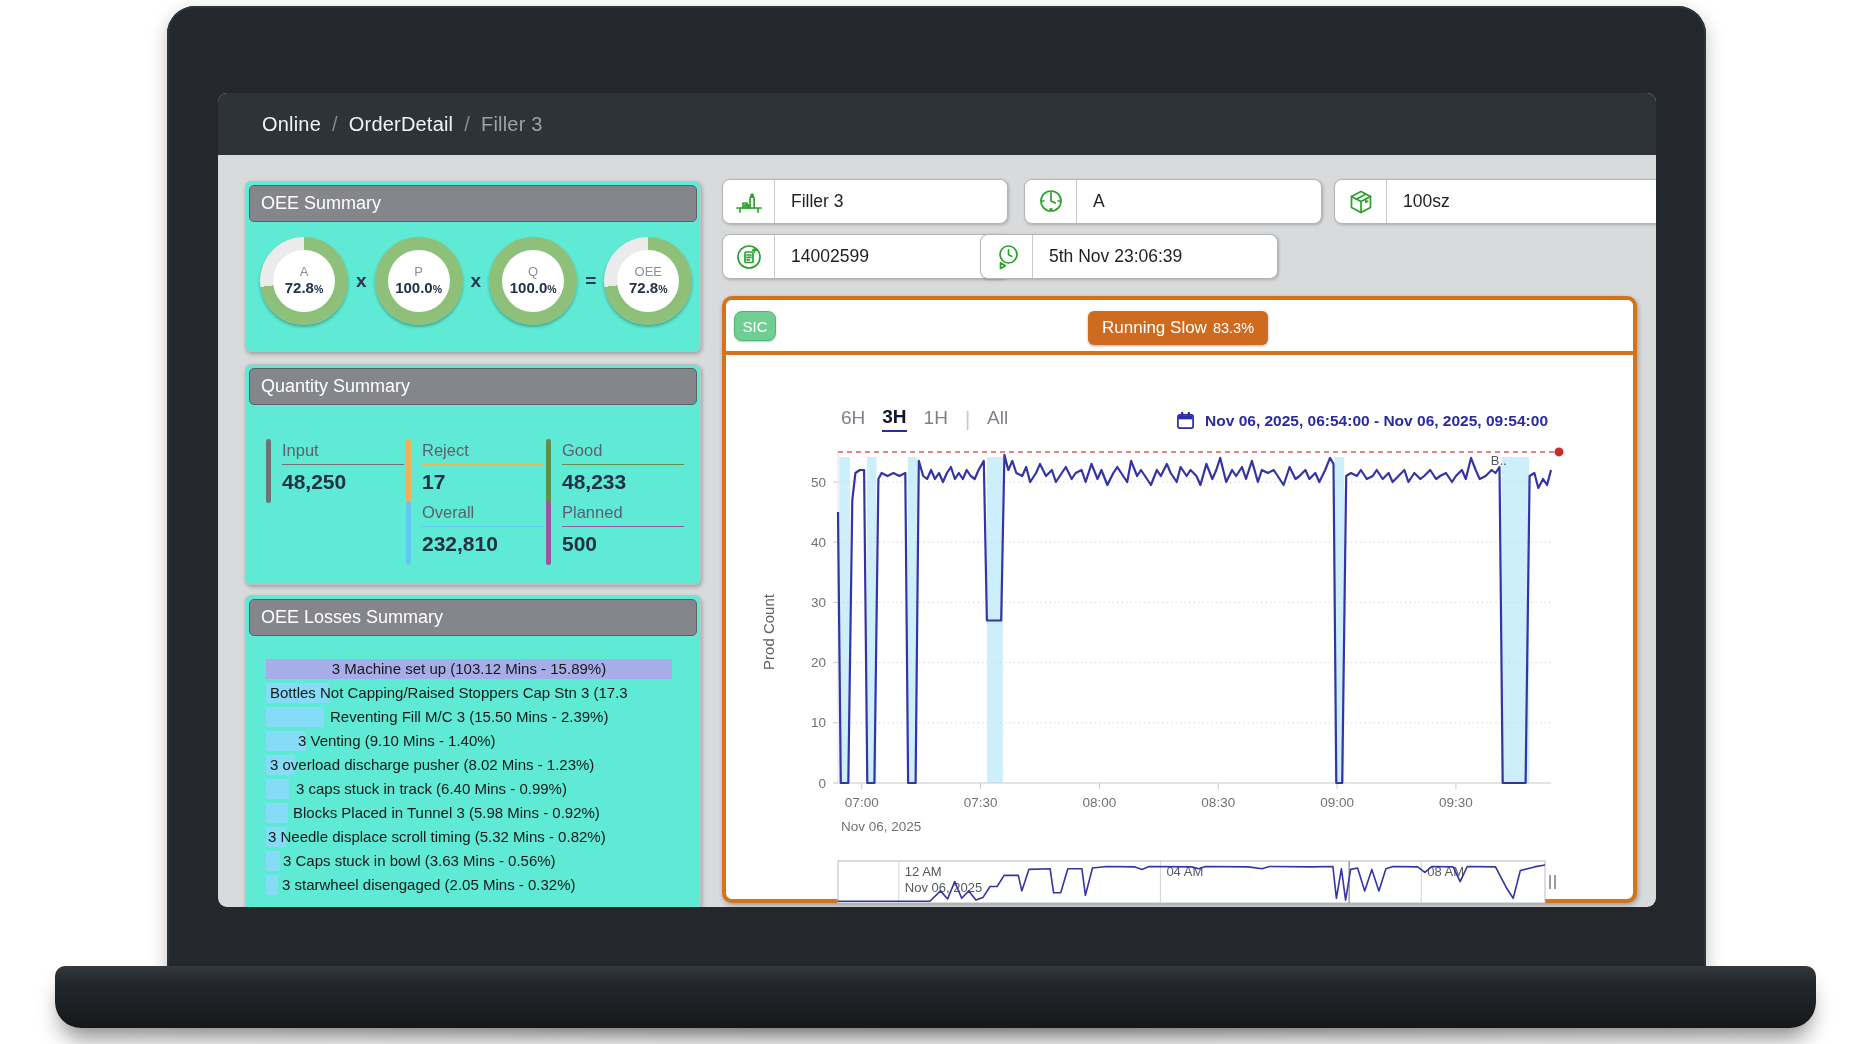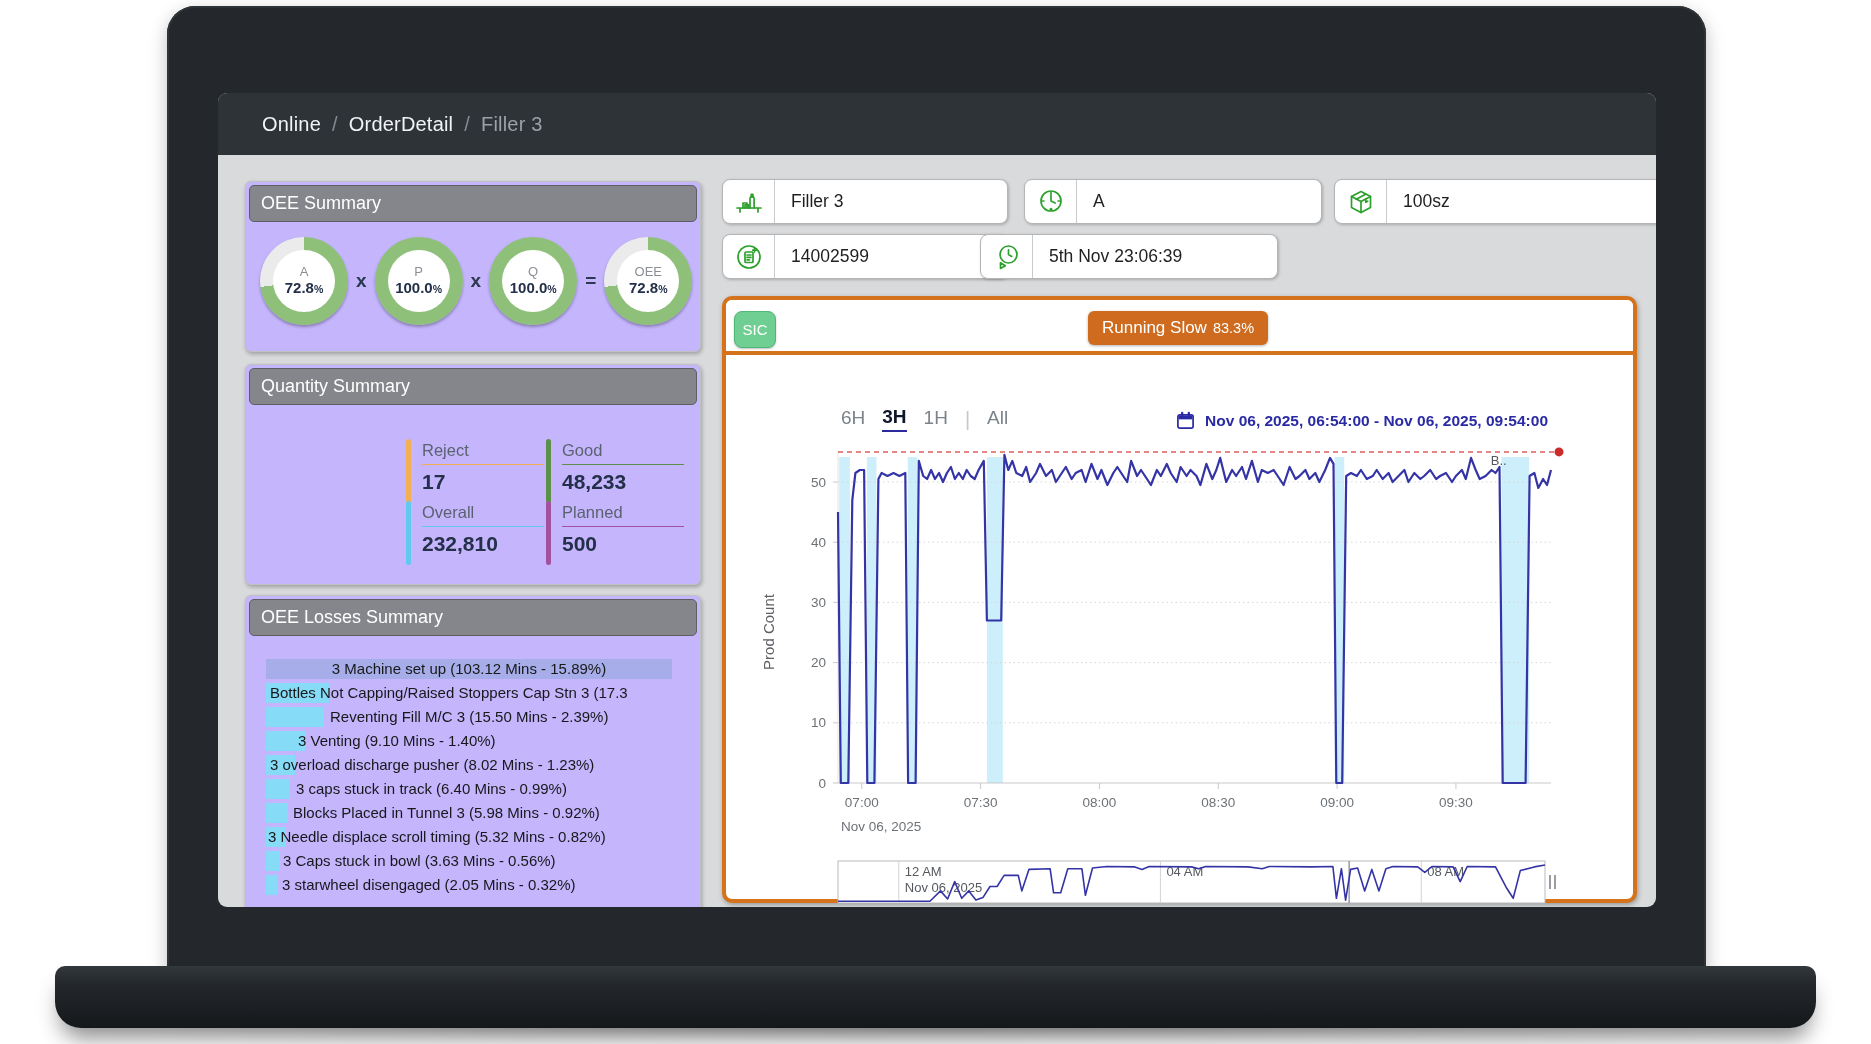--- a/index.html
+++ b/index.html
@@ -23,21 +23,21 @@
   .screen { position:absolute; left:218px; top:93px; width:1438px; height:814px;
     background:#d9dadb; border-radius:9px; overflow:hidden; }
   .app-header { position:absolute; left:0; top:0; width:100%; height:62px;
     background:#2e3338; display:flex; align-items:center; padding-left:44px;
     font-size:20px; letter-spacing:.2px; }
   .crumb { color:#f1f3f4; margin-right:11px; cursor:pointer; }
   .crumb-sep { color:#848b92; margin-right:11px; }
   .crumb-current { color:#9aa1a8; }
 
   
-  .card { position:absolute; background:#c4b5fd; border:1px solid #bfc0c2;
+  .card { position:absolute; background:#5eead4; border:1px solid #bfc0c2;
     border-radius:6px; box-shadow:1px 2px 4px rgba(0,0,0,.28); }
   .card-head { margin:3px; background:#85868b; border:1px solid #5e5f63;
     border-radius:5px; color:#fff; font-size:18px; padding:7px 11px; }
 
   .oee-card { left:27px; top:88px; width:456px; height:171px; }
   .gauge-row { display:flex; align-items:center; padding:12px 0 0 14px; gap:6px; }
   .gauge { width:88px; height:88px; border-radius:50%; position:relative; flex:0 0 auto;
     box-shadow:0 2px 3px rgba(0,0,0,.3); }
   .gauge-hole { position:absolute; left:13px; top:13px; width:62px; height:62px;
     background:#fff; border-radius:50%; display:flex; flex-direction:column;
@@ -69,21 +69,21 @@
     border-right:1px solid #c9cacc; flex:0 0 auto; }
   .info-value { display:flex; align-items:center; padding-left:16px;
     font-size:17.5px; color:#1e1f21; }
 
   
   .chart-panel { left:504px; top:203px; width:915px; height:607px;
     border:4px solid #d4731c; border-radius:10px; box-shadow:1px 2px 5px rgba(0,0,0,.3);
     position:absolute; background:#fff; }
   .chart-strip { position:absolute; left:508px; top:207px; width:907px; height:55px;
     border-bottom:4px solid #d4731c; border-radius:6px 6px 0 0; background:#fff; }
-  .badge-sic { position:absolute; left:516px; top:218px; width:42px; height:37px;
+  .badge-sic { position:absolute; left:516px; top:218px; width:42px; height:30px;
     background:#6fcf92; border:1px solid #4fb878; border-radius:8px; color:#fff;
     font-size:15px; display:flex; align-items:center; justify-content:center;
     box-shadow:0 1px 2px rgba(0,0,0,.25); }
   .badge-running { position:absolute; left:870px; top:218px; height:34px;
     background:#cf6b1f; border-radius:6px; color:#fff; padding:0 14px;
     display:flex; align-items:center; gap:6px; box-shadow:0 1px 3px rgba(0,0,0,.3); }
   .badge-running .state { font-size:17px; }
   .badge-running .val { font-size:14.5px; }
 
   .range-buttons { position:absolute; left:623px; top:313px; display:flex;
@@ -145,20 +145,27 @@
           <div class="gauge-hole">
             <span class="gauge-label">OEE</span>
             <span class="gauge-value"><b>72.8</b><i>%</i></span>
           </div>
         </div>
       </div>
     </div>
 
     <div class="card qty-card">
       <div class="card-head">Quantity Summary</div>
+      <div class="qty-item" style="left:20px;top:74px;">
+        <div class="qty-accent" style="background: rgb(112, 113, 117);"></div>
+        <div class="qty-inner">
+            <div class="qty-label" style="border-bottom-color: rgb(112, 113, 117);">Input</div>
+        <div class="qty-value">48,250</div>
+          </div>
+      </div>
       <div class="qty-item" style="left:160px;top:74px;">
         <div class="qty-accent" style="background: rgb(242, 176, 84);"></div>
         <div class="qty-inner">
             <div class="qty-label" style="border-bottom-color: rgb(242, 176, 84);">Reject</div>
         <div class="qty-value">17</div>
           </div>
       </div>
       <div class="qty-item" style="left:300px;top:74px;">
         <div class="qty-accent" style="background: rgb(94, 143, 74);"></div>
         <div class="qty-inner">

